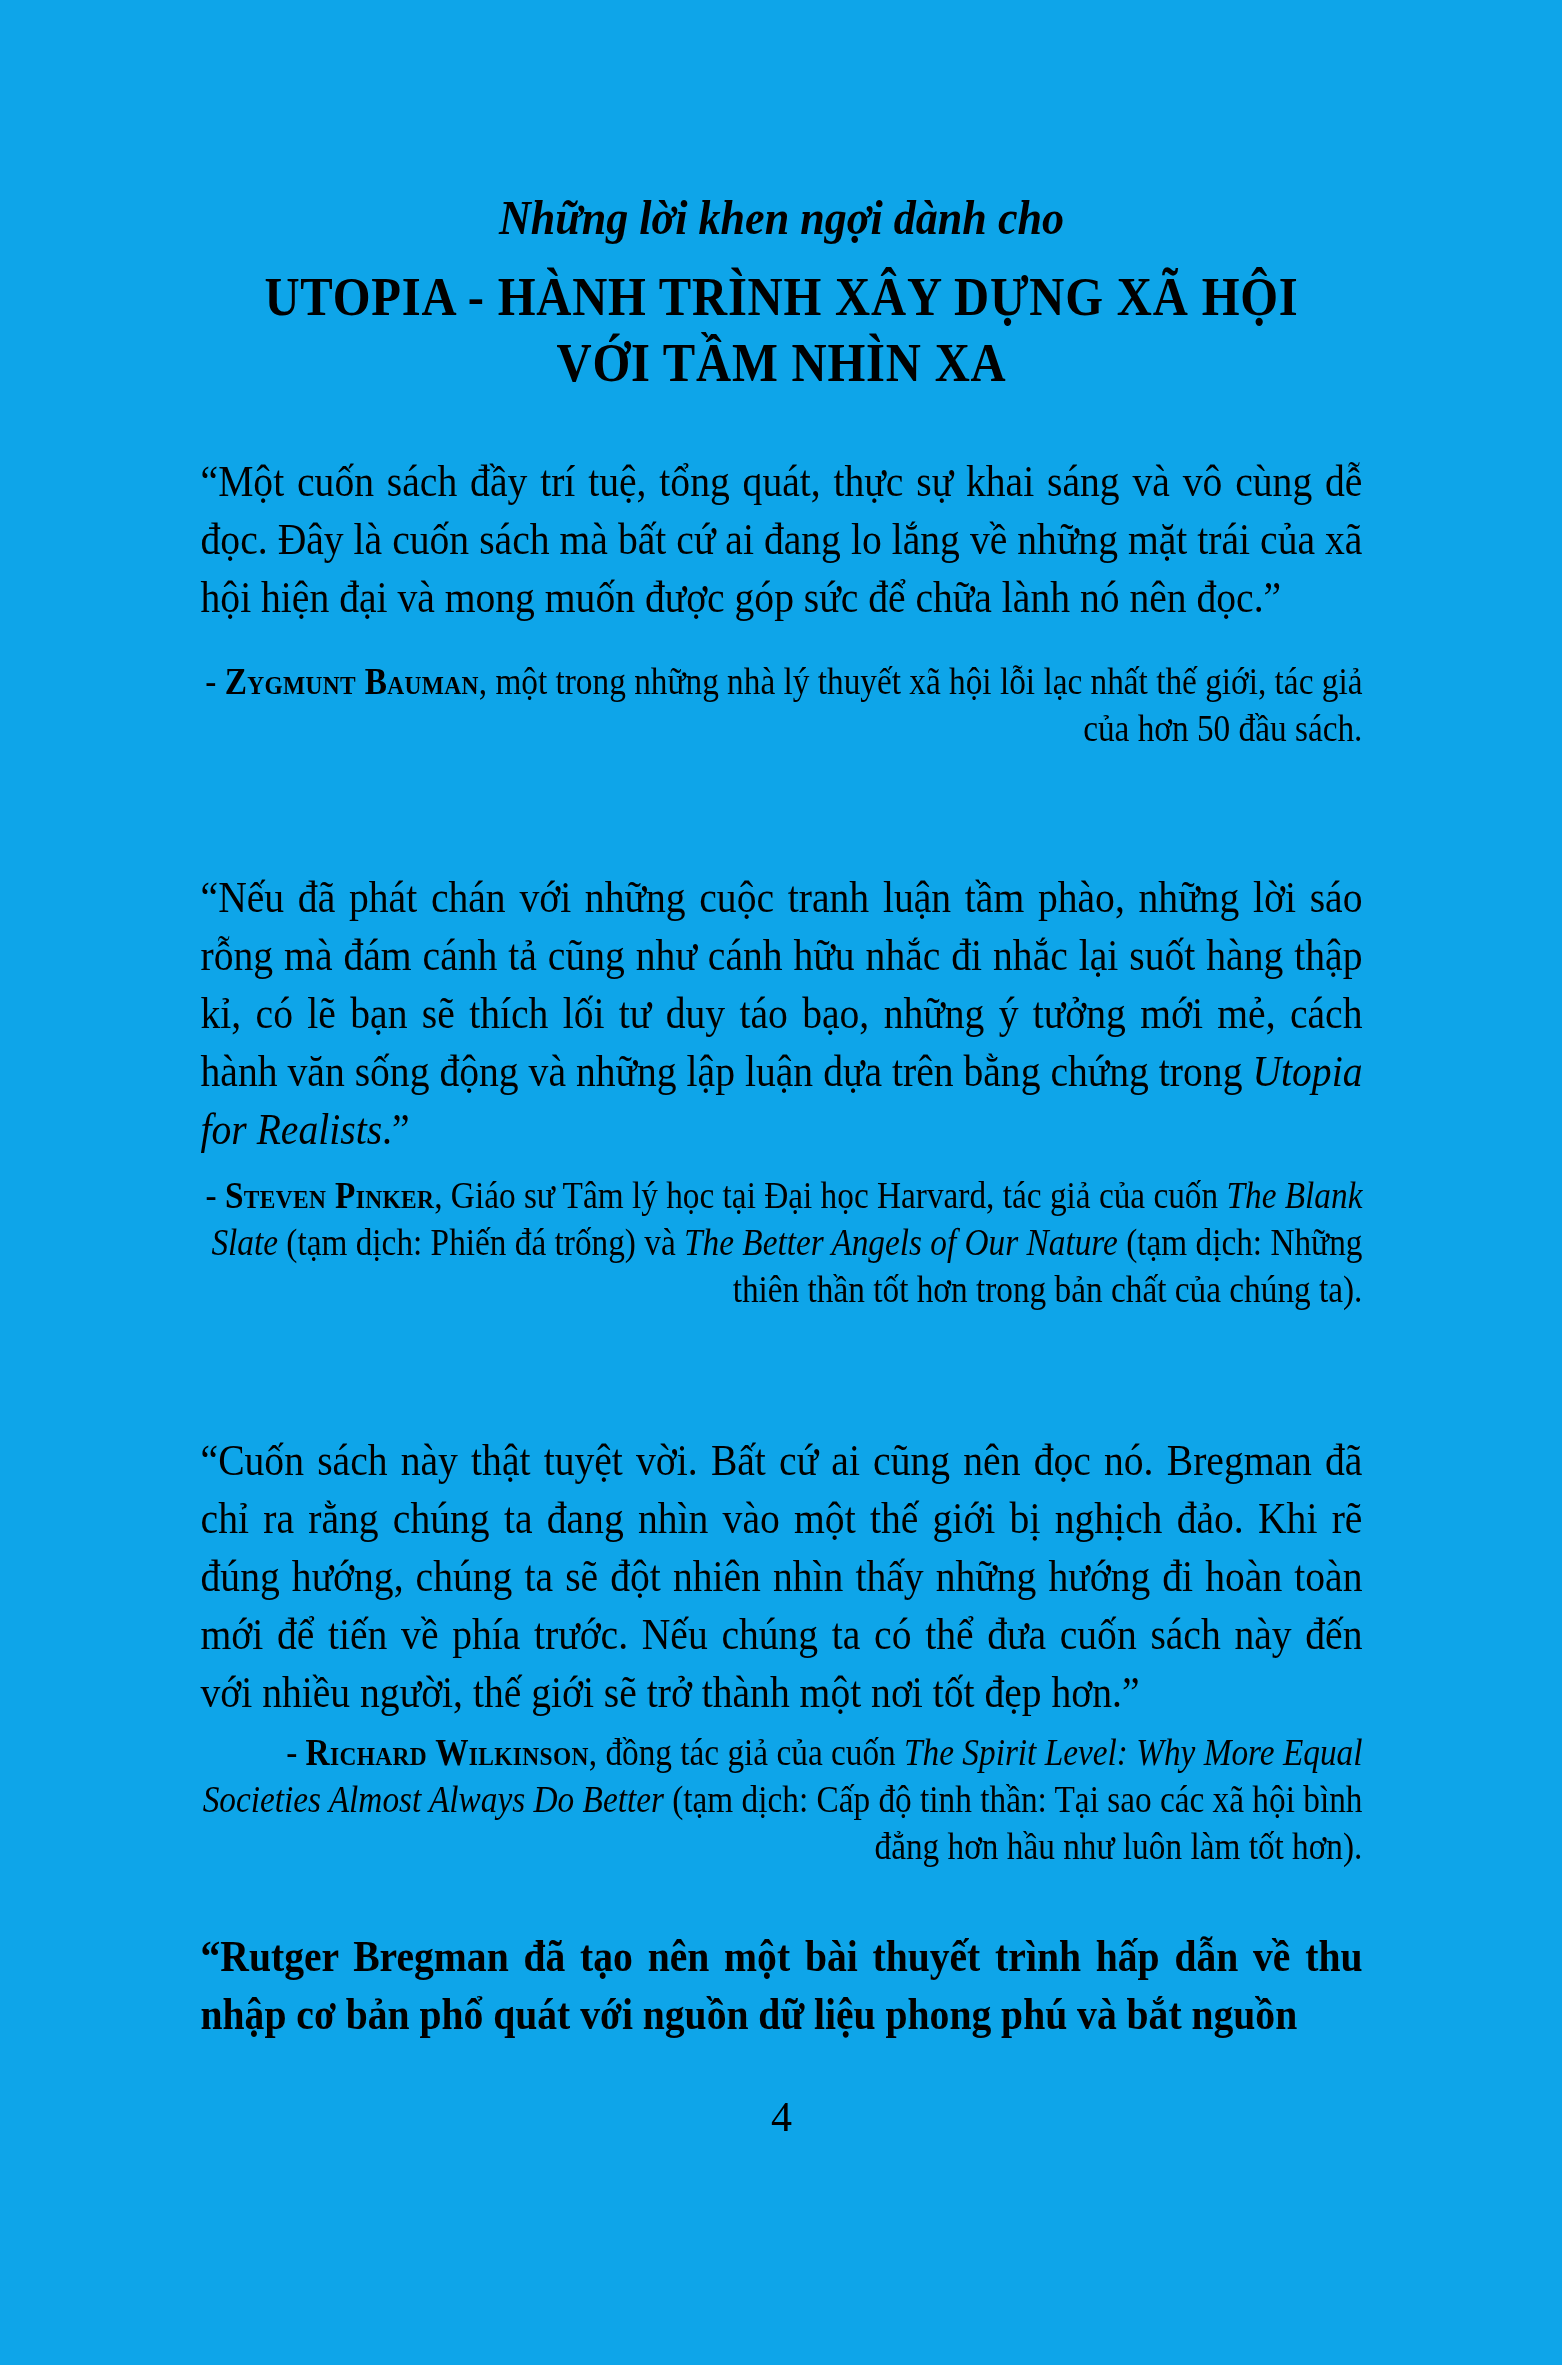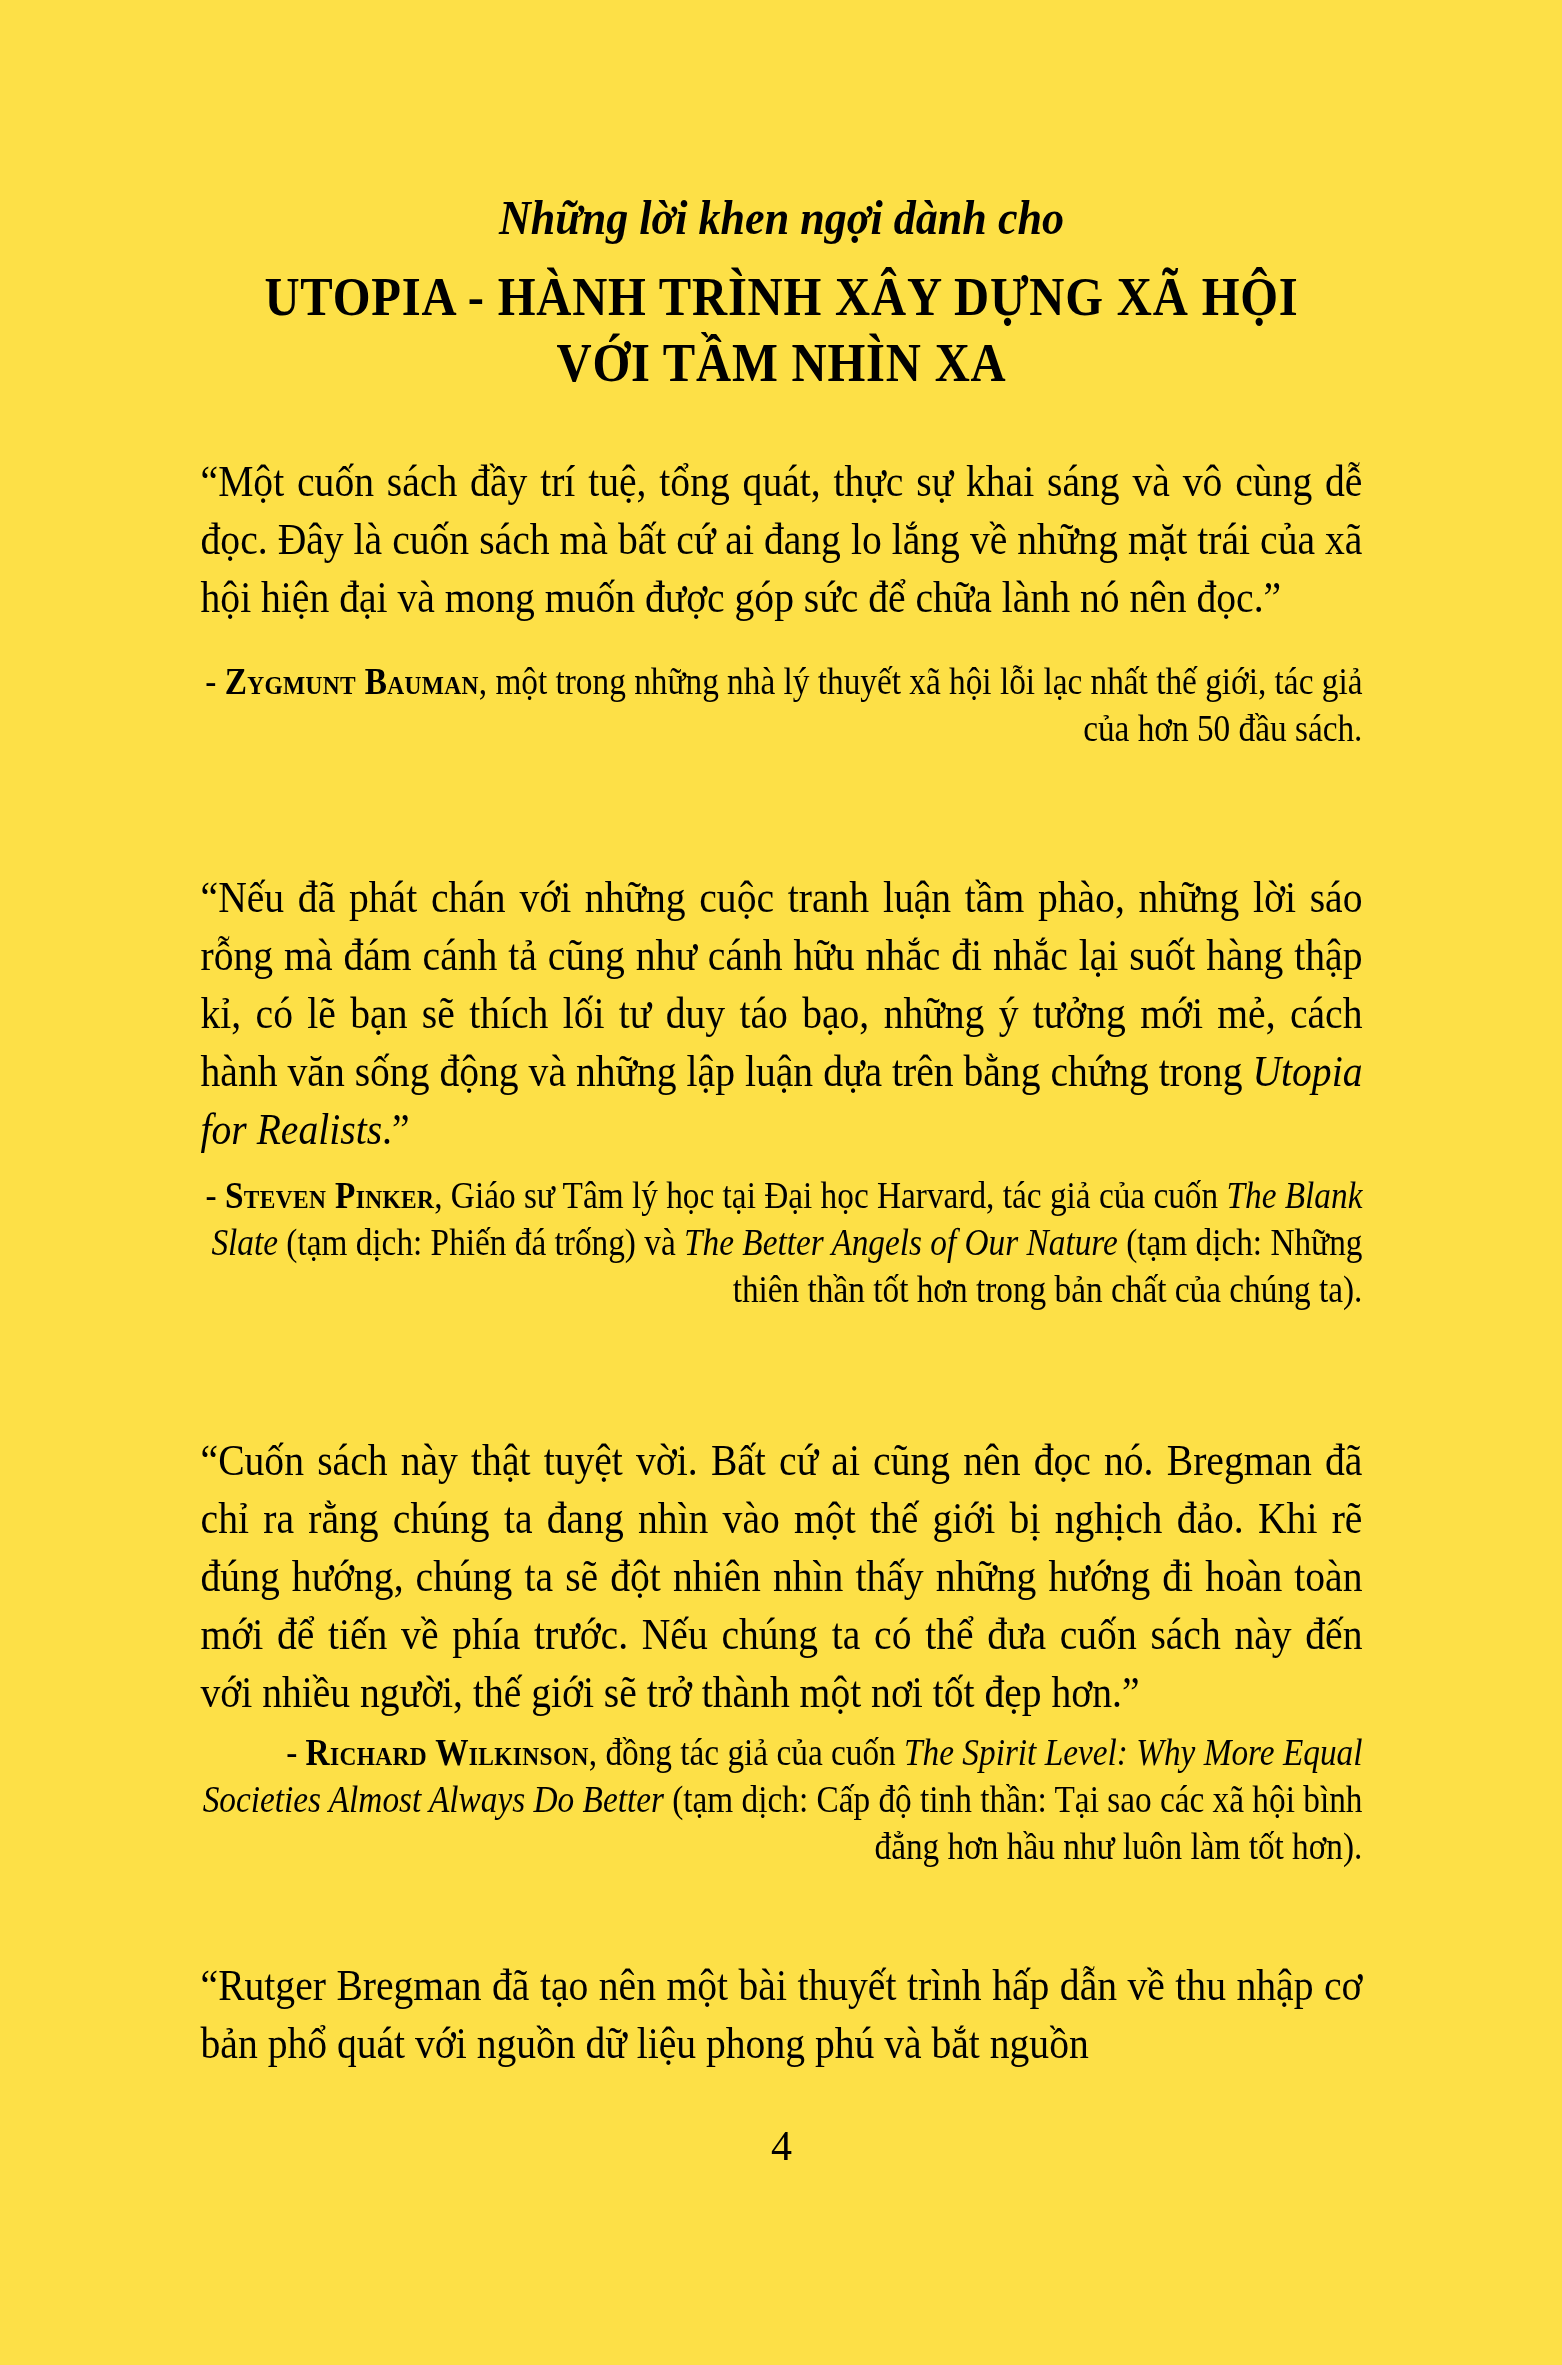--- a/index.html
+++ b/index.html
@@ -2,21 +2,21 @@
 <html lang="vi" style="font-size:14px"><head>
 <meta charset="utf-8">
 <style>
   * { margin: 0; padding: 0; box-sizing: border-box; }
   html, body { background: #e8e8e8; }
   .page {
     position: relative;
     width: 1563px;
     height: 2366px;
     margin: 0 auto;
-    background: #fde047;
+    background: #0ea5e9;
     color: #000000;
     font-family: "Liberation Serif", "DejaVu Serif", serif;
     overflow: hidden;
   }
   
   .block {
     width: 1291px;
     margin-left: 136px;
     transform: scaleX(0.9);
     transform-origin: center top;
@@ -48,21 +48,21 @@
     text-align: right;
   }
   .seg-name { font-weight: bold; font-variant: small-caps; letter-spacing: 0.4px; }
   .seg-italic { font-style: italic; }
   .quote-1 { margin-top: 57px; }
   .quote-1 .attribution { margin-top: 31px; }
   .quote-2 { margin-top: 117px; }
   .quote-2 .attribution { margin-top: 12.2px; }
   .quote-3 { margin-top: 119px; }
   .quote-3 .attribution { margin-top: 7px; }
-  .quote-4 { margin-top: 87px; }
+  .quote-4 { margin-top: 58px; font-weight: bold; }
   .page-number {
     margin-top: 47px;
     width: 100%;
     text-align: center;
     font-size: 42px;
     line-height: 52px;
   }
 </style>
 </head>
 <body>

